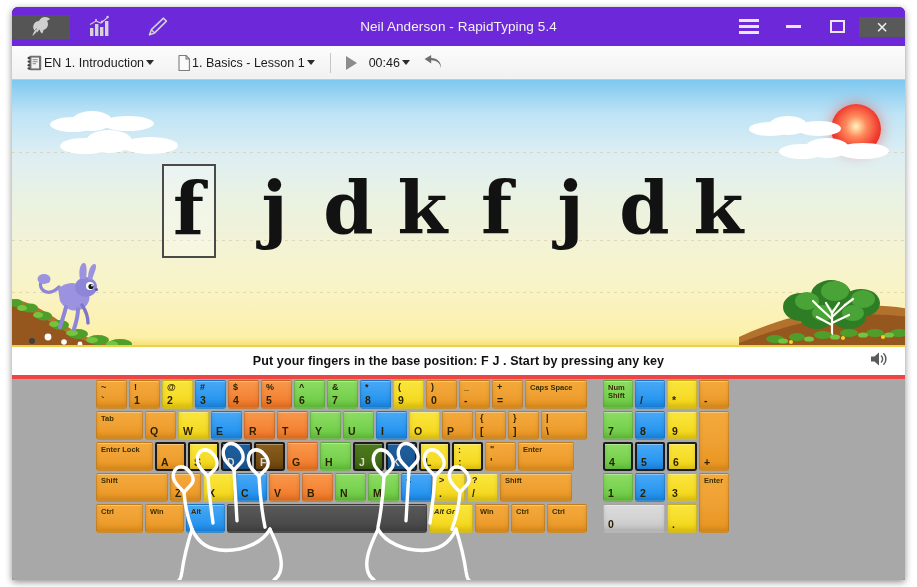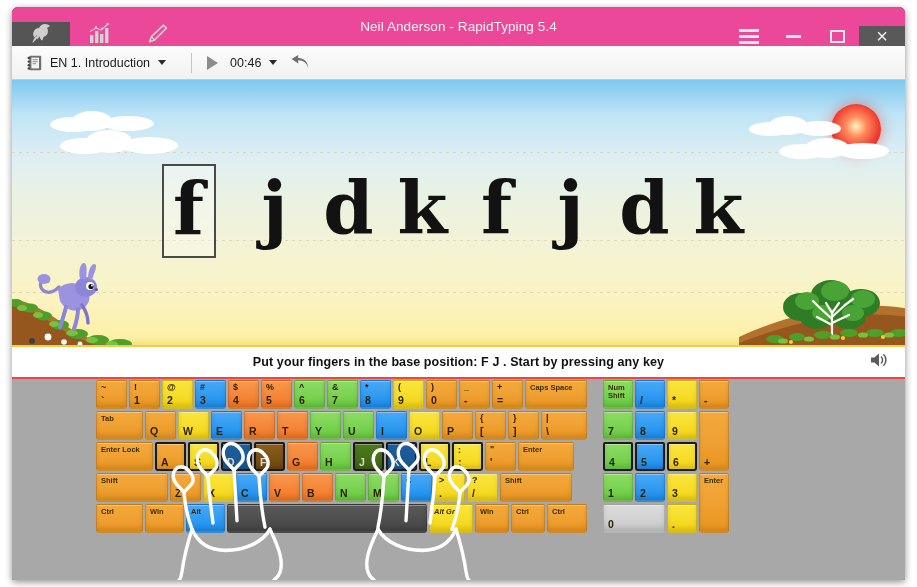--- a/index.html
+++ b/index.html
@@ -16,22 +16,22 @@
     background: #3d3d3d;
     border-radius: 6px 6px 2px 2px;
     box-shadow: 0 2px 7px rgba(0,0,0,0.45);
     overflow: hidden;
     display: flex; flex-direction: column;
   }
 
   
   .titlebar {
     height: 39px;
-    background: #ec4899;
-    display: flex; align-items: flex-end;
+    background: #6d28d9;
+    display: flex; align-items: center;
     position: relative;
     flex: 0 0 auto;
   }
   .tb-icon {
     width: 58px;
     display: flex; align-items: center; justify-content: center;
     cursor: pointer;
   }
   .tb-icon.active { background: #555555; }
   .title-text {
@@ -60,21 +60,21 @@
   .toolbar {
     height: 34px;
     background: linear-gradient(to bottom,#fcfcfc 0%,#f1f1f1 100%);
     border-bottom: 1px solid #c9c9c9;
     display: flex; align-items: center;
     padding: 0 8px;
     flex: 0 0 auto;
     gap: 0px;
   }
   .tbi {
-    display: flex; align-items: center; gap: 6px;
+    display: flex; align-items: center; gap: 0;
     padding: 2px 6px; cursor: pointer; height: 26px;
     border-radius: 2px;
   }
   .tbi-label { font-size: 12.5px; color: #1b1b1b; white-space: nowrap; }
   .caret { width: 0; height: 0; border-left: 4.5px solid transparent;
            border-right: 4.5px solid transparent; border-top: 5px solid #2b2b2b; margin-left: 2px;}
   .tb-sep { width: 1px; height: 20px; background: #c5c5c5; margin: 0 9px; }
   .play-tri { width: 0; height: 0; border-top: 7px solid transparent;
               border-bottom: 7px solid transparent; border-left: 11px solid #8c8c8c; }
 
@@ -124,21 +124,21 @@
   
   .mound-left { position: absolute; left: -6px; bottom: -2px; width: 132px; height: 72px; }
   .mound-right { position: absolute; right: -4px; bottom: -2px; width: 170px; height: 74px; }
   .creature { position: absolute; left: 24px; bottom: 14px; }
 
   
   .instrbar {
     flex: 0 0 auto;
     height: 32px;
     background: #ffffff;
-    border-bottom: 2px solid #ef4444;
+    border-bottom: 4px solid #ef4444;
     display: flex; align-items: center; justify-content: center;
     position: relative;
   }
   .instr-text { font-size: 12.5px; color: #111; font-weight: 700; letter-spacing: .1px; }
   .speaker { position: absolute; right: 16px; top: 50%; transform: translateY(-50%); cursor: pointer; }
 
   
   .kbwrap {
     flex: 1 1 auto;
     background: #a8a8a8;
@@ -268,20 +268,28 @@
           <circle cx="2.8" cy="11.2" r="1.2"></circle>
             <circle cx="2.8" cy="14.4" r="1.2"></circle>
         </g>
       </svg>
       <span class="tbi-label">EN 1. Introduction</span>
       <span class="caret"></span>
     </div>
 
     <div style="width:10px"></div>
 
+    <div class="tbi">
+      <svg width="16" height="18" viewBox="0 0 16 18" aria-hidden="true">
+        <path d="M3 1.5 h7 l3.4 3.4 v11.6 h-10.4 z" fill="#fbfbfb" stroke="#7d7d7d" stroke-width="1.1" stroke-linejoin="round"></path>
+        <path d="M10 1.5 v3.4 h3.4" fill="none" stroke="#7d7d7d" stroke-width="1.1"></path>
+      </svg>
+      <span class="tbi-label">1. Basics - Lesson 1</span>
+      <span class="caret"></span>
+    </div>
 
     <div class="tb-sep"></div>
 
     <div class="tbi">
       <span class="play-tri"></span>
     </div>
 
     <div class="tbi">
       <span class="tbi-label">00:46</span>
       <span class="caret"></span>

